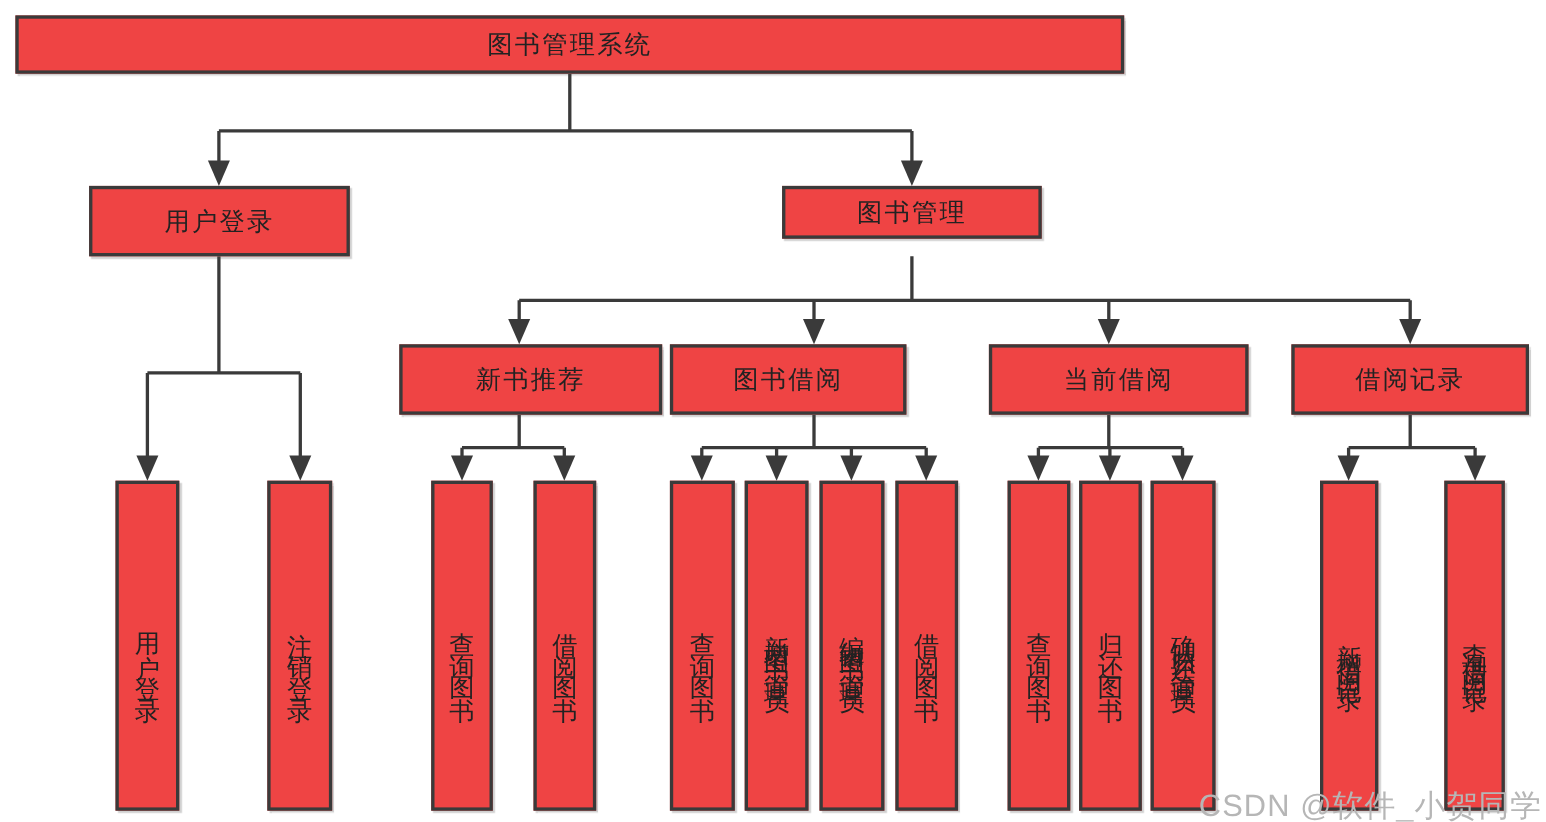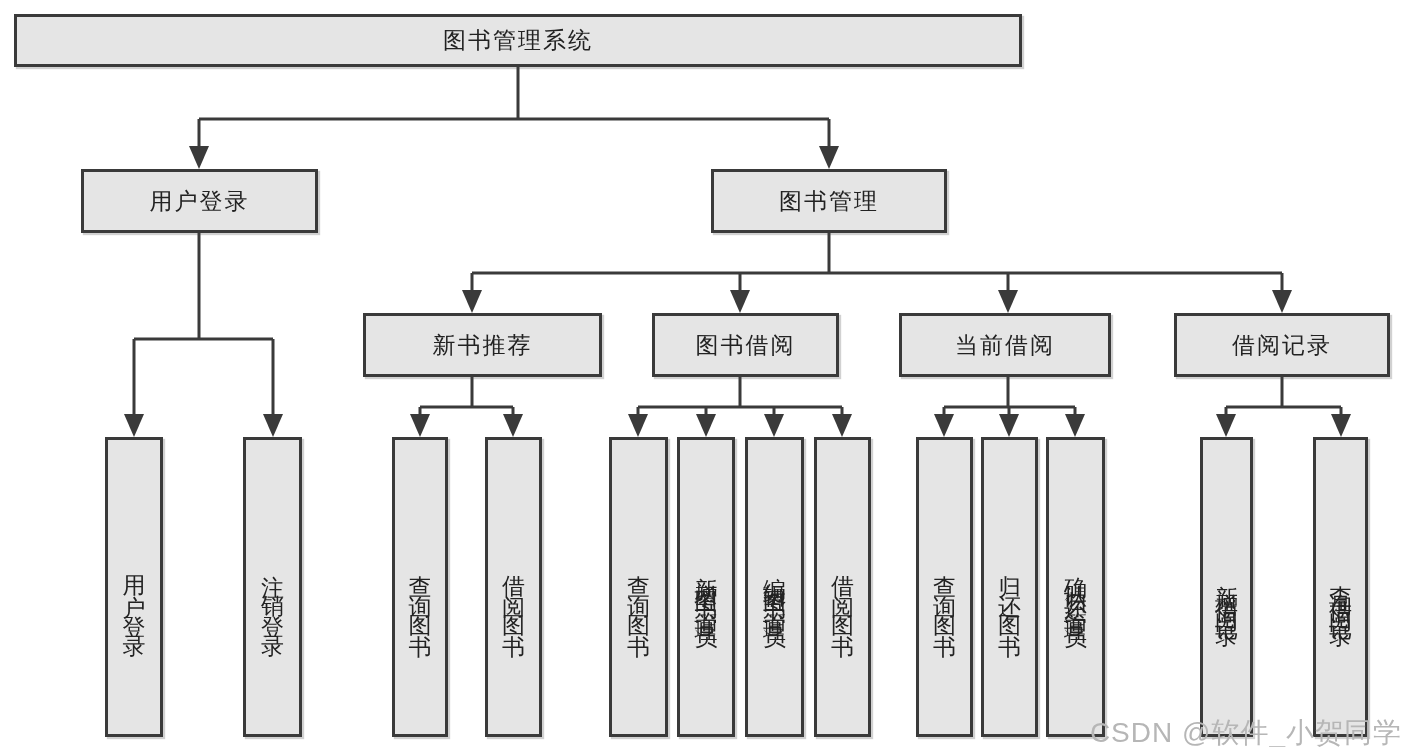--- a/index.html
+++ b/index.html
@@ -4,21 +4,21 @@
 <style>
   html,body{margin:0;padding:0;background:var(--background,#fff);}
   .canvas{
     position:relative;width:1405px;height:747px;overflow:hidden;
     background:var(--background,#fff);
     font-family:"Liberation Sans","DejaVu Sans",sans-serif;
     color:var(--text,#222);
   }
   .connectors{position:absolute;left:0;top:0;color:var(--line,#3a3a3a);}
   .node{
-    position:absolute;box-sizing:border-box;background:#e5e5e5;
+    position:absolute;box-sizing:border-box;background:#ef4444;
     border:3px solid var(--line,#3a3a3a);
     box-shadow:2px 2px 1px rgba(70,70,70,0.25);
     display:flex;align-items:center;justify-content:center;
   }
   .h .label{font-size:23px;letter-spacing:2px;white-space:nowrap;}
   .v .label{
     writing-mode:vertical-rl;text-orientation:mixed;
     font-size:23px;line-height:1;white-space:nowrap;
   }
   .ls-wide{letter-spacing:20px;margin-bottom:-20px;}
@@ -68,31 +68,31 @@
     </g>
   </svg>
 
   <div class="node h" style="left:14px;top:14px;width:1008px;height:53px">
     <span class="label">图书管理系统</span>
   </div>
 
   <div class="node h" style="left:81px;top:169px;width:237px;height:64px">
     <span class="label">用户登录</span>
   </div>
-  <div class="node h" style="left:711px;top:169px;width:236px;height:64px">
+  <div class="node h" style="left:711px;top:169px;width:236px;height:48px">
     <span class="label">图书管理</span>
   </div>
 
   <div class="node h" style="left:363px;top:313px;width:239px;height:64px">
     <span class="label">新书推荐</span>
   </div>
-  <div class="node h" style="left:652px;top:313px;width:187px;height:64px">
+  <div class="node h" style="left:609px;top:313px;width:215px;height:64px">
     <span class="label">图书借阅</span>
   </div>
-  <div class="node h" style="left:899px;top:313px;width:212px;height:64px">
+  <div class="node h" style="left:899px;top:313px;width:236px;height:64px">
     <span class="label">当前借阅</span>
   </div>
   <div class="node h" style="left:1174px;top:313px;width:216px;height:64px">
     <span class="label">借阅记录</span>
   </div>
 
   <div class="node v" style="left:105px;top:437px;width:58px;height:300px">
     <span class="label ls-wide">用户登录</span>
   </div>
   <div class="node v" style="left:243px;top:437px;width:59px;height:300px">

